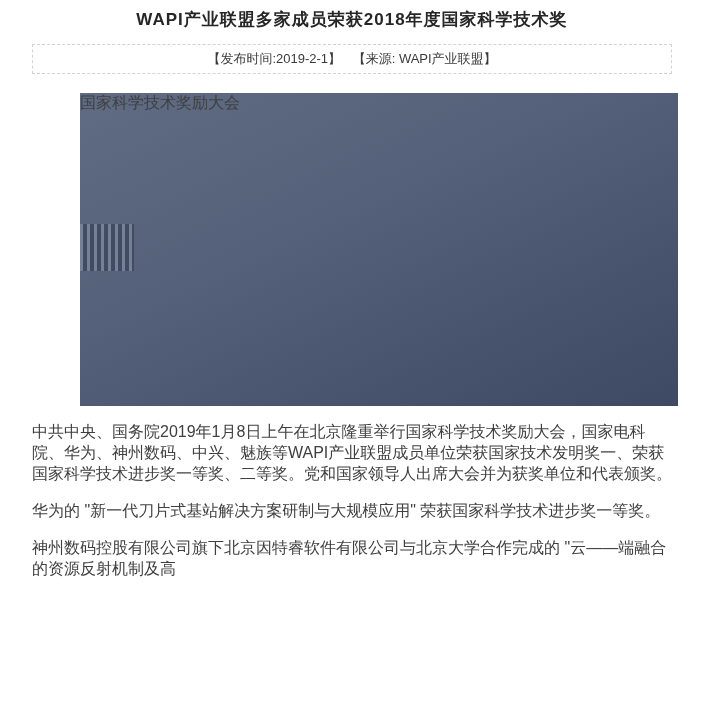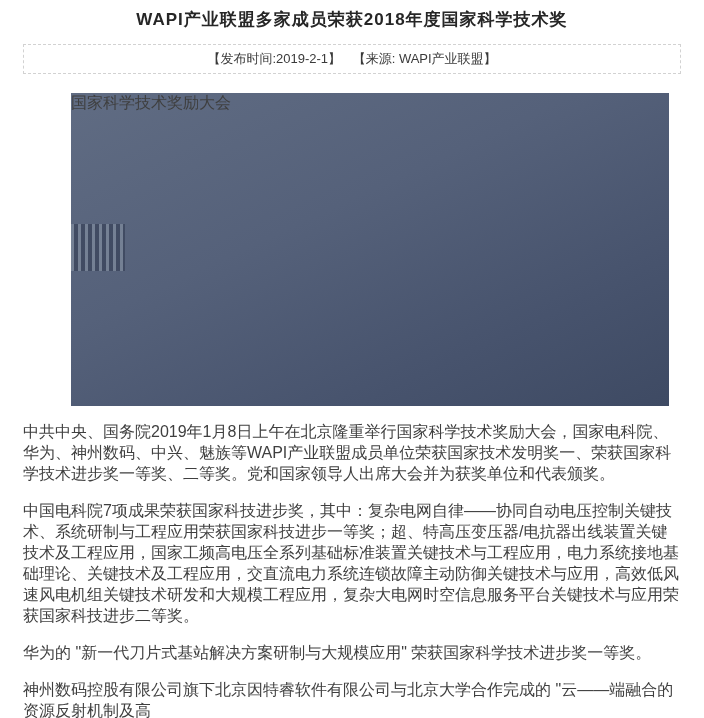--- a/index.html
+++ b/index.html
@@ -1,17 +1,17 @@
 <!DOCTYPE html>
 <html><head>
 <meta charset="utf-8">
 <style>
   html,body{margin:0;padding:0;width:704px;height:718px;overflow:hidden;background:#fff;}
   body{font-family:"Liberation Sans","DejaVu Sans",sans-serif;color:#3f3f3f;}
-  .page{position:relative;width:704px;height:718px;padding:0 23px;box-sizing:border-box;}
+  .page{position:relative;width:704px;height:718px;padding:0 32px;box-sizing:border-box;}
   .title{margin:0;padding-top:9px;font-size:17px;line-height:22px;font-weight:bold;
          color:#262626;text-align:center;letter-spacing:1px;}
   .meta-box{margin-top:13px;height:28px;line-height:28px;border:1px dashed #d2d2d2;
             text-align:center;font-size:13px;color:#3a3a3a;}
   .meta-box span{margin:16px 4px;}
   
   .photo{position:relative;width:598px;height:313px;margin:19px 0 0 48px;
          overflow:hidden;background:#86efac;}
   .photo div{position:absolute;}
   .ph-ceiling{inset:0;background:linear-gradient(155deg,#606c83 0%,#55617a 40%,#47536d 75%,#3e4a63 100%);}
@@ -124,21 +124,20 @@
     <div class="crowd c6"></div>
     <div class="c7"></div>
     <div class="ph-rail1"></div>
     <div class="ph-rail2"></div>
     <div class="ph-choir"></div>
     <div class="ph-wall-right"></div>
     <div class="ph-wall-left"></div>
   </div>
 
   <p class="para para-1">中共中央、国务院2019年1月8日上午在北京隆重举行国家科学技术奖励大会，国家电科院、华为、神州数码、中兴、魅族等WAPI产业联盟成员单位荣获国家技术发明奖一、荣获国家科学技术进步奖一等奖、二等奖。党和国家领导人出席大会并为获奖单位和代表颁奖。</p>
-  <p class="para para-2">中国电科院7项成果荣获国家科技进步奖，其中：复杂电网自律——协同自动电压控制关键技术、系统研制与工程应用荣获国家科技进步一等奖；超、特高压变压器/电抗器出线装置关键技术及工程应用，国家工频高电压全系列基础标准装置关键技术与工程应用，电力系统接地基础理论、关键技术及工程应用，交直流电力系统连锁故障主动防御关键技术与应用，高效低风速风电机组关键技术研发和大规模工程应用，复杂大电网时空信息服务平台关键技术与应用荣获国家科技进步二等奖。</p>
   <p class="para para-3">华为的 "新一代刀片式基站解决方案研制与大规模应用" 荣获国家科学技术进步奖一等奖。</p>
 
   <div class="hl-bar"></div>
   <div class="watermark"></div>
 
   <p class="para para-4">神州数码控股有限公司旗下北京因特睿软件有限公司与北京大学合作完成的 "云——端融合的资源反射机制及高</p>
 
 </div>
 
 </body></html>

